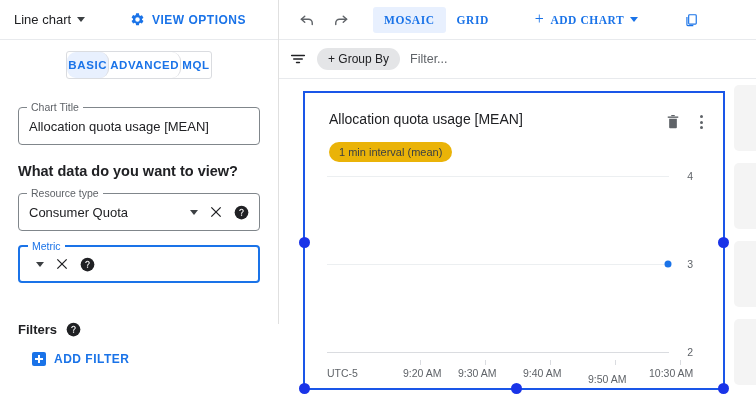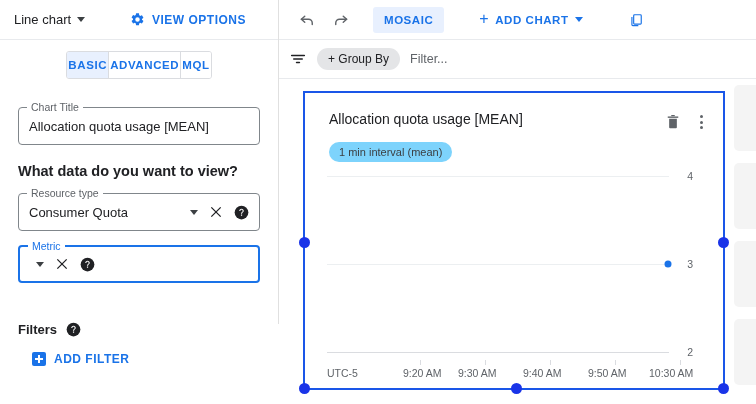--- a/index.html
+++ b/index.html
@@ -62,20 +62,21 @@
   }
   .tab {
     display: flex; align-items: center;
     padding: 0 1px;
     font-size: 11.5px; font-weight: bold;
     letter-spacing: .6px;
     color: #1a73e8;
     background: #fff;
     cursor: pointer;
     border-right: 1px solid #dadce0;
+    border-radius: 9px;
   }
   .tab:last-child { border-right: none; }
   .tab.active { background: #e8f0fe; }
 
   .panel-body { padding: 14px 18px 0 18px; }
 
   
   .field {
     position: relative;
     height: 38px;
@@ -151,20 +152,21 @@
     margin-right: 6px;
   }
   .tb-text-btn {
     display: flex; align-items: center; gap: 6px;
     height: 26px;
     padding: 0 11px;
     color: #1a73e8;
     font-size: 11.5px; font-weight: bold; letter-spacing: .55px;
     cursor: pointer;
     border-radius: 3px;
+    font-family: Liberation Serif, serif;
   }
   .tb-text-btn.active { background: #e8f0fe; }
   .tb-plus {
     font-size: 16px; font-weight: normal; line-height: 1;
     position: relative; top: -1px;
   }
   .mini-caret {
     width: 0; height: 0;
     border-left: 4px solid transparent;
     border-right: 4px solid transparent;
@@ -225,21 +227,21 @@
   .card-actions { display: flex; align-items: center; gap: 16px; padding-top: 2px; }
   .trash-icon { width: 14px; height: 16px; cursor: pointer; }
   .kebab { display: flex; flex-direction: column; gap: 2.5px; cursor: pointer; padding: 2px 4px; }
   .kebab span { width: 3px; height: 3px; border-radius: 50%; background: #5f6368; display: block; }
 
   .interval-chip {
     display: inline-flex; align-items: center;
     margin: 11px 0 0 24px;
     height: 20px; padding: 0 10px;
     border-radius: 10px;
-    background: #7dd3fc;
+    background: #eab308;
     font-size: 11px; color: #3c4043;
   }
 
   
   .plot {
     position: relative;
     margin: 14px 0 0 0;
     height: 185px;
   }
   .gridline {
@@ -402,20 +404,23 @@
       <div class="tb-icon-btn">
         <svg width="18" height="18" viewBox="0 0 24 24" fill="none" stroke="#5f6368" stroke-width="1.9" stroke-linecap="round" stroke-linejoin="round">
           <path d="M15 7 L19.5 11 L15 15"></path>
           <path d="M19.5 11 H10 a5 5 0 0 0 -5 5 v2"></path>
         </svg>
       </div>
       <div class="spacer-10"></div>
       <div class="tb-text-btn active">
         <span>MOSAIC</span>
       </div>
+      <div class="tb-text-btn">
+        <span>GRID</span>
+      </div>
       <div class="spacer-22"></div>
       <div class="tb-text-btn">
         <span class="tb-plus">+</span>
         <span>ADD CHART</span>
         <span class="mini-caret"></span>
       </div>
       <div class="spacer-22"></div>
       <div class="tb-text-btn">
         <svg class="copy-icon" viewBox="0 0 24 24" fill="none" stroke="#1a73e8" stroke-width="2">
           <rect x="8" y="3" width="13" height="16" rx="1.5"></rect>
@@ -491,21 +496,21 @@
             <div class="xtick" style="left:93px;"></div>
             <div class="xlabel" style="left:76px; top:2px;">9:20 AM</div>
 
             <div class="xtick" style="left:158px;"></div>
             <div class="xlabel" style="left:131px; top:2px;">9:30 AM</div>
 
             <div class="xtick" style="left:223px;"></div>
             <div class="xlabel" style="left:196px; top:2px;">9:40 AM</div>
 
             <div class="xtick" style="left:288px;"></div>
-            <div class="xlabel" style="left:261px; top:2px;">9:50 AM</div>
+            <div class="xlabel" style="left:261px; top:8px;">9:50 AM</div>
 
             <div class="xtick" style="left:353px;"></div>
             <div class="xlabel" style="left:322px; top:2px;">10:30 AM</div>
           </div>
         </div>
 
       </div>
     </div>
   </div>
 </div>

